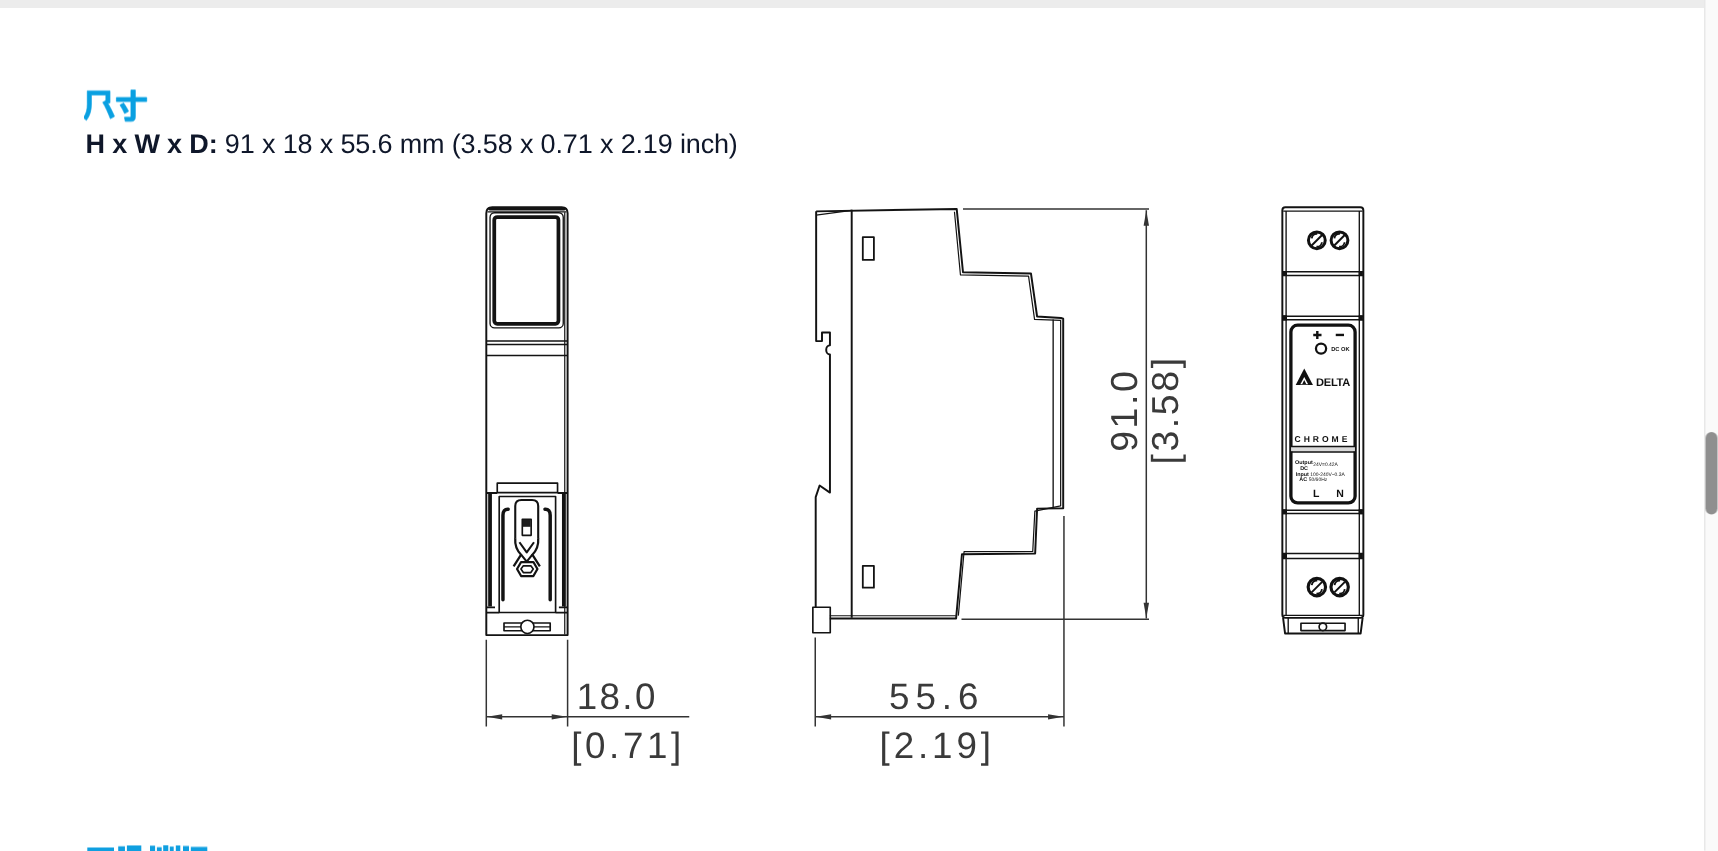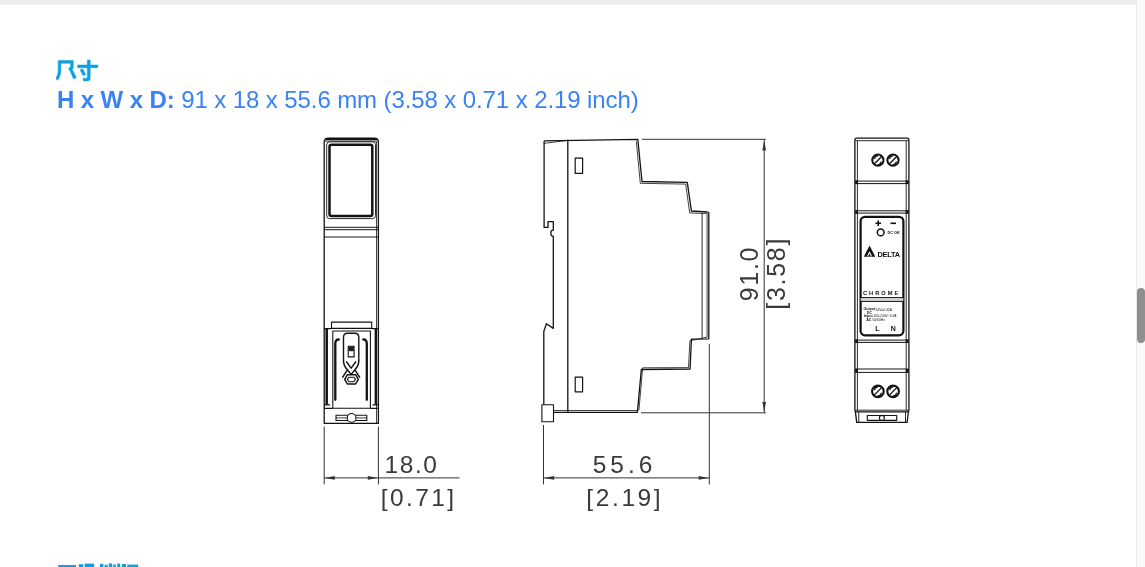--- a/index.html
+++ b/index.html
@@ -17,21 +17,21 @@
 
 <svg class="abs" style="left:56px;top:59px" width="46" height="24" viewBox="0 0 46 24">
 <g fill="#0aa0e1" stroke="#0aa0e1" stroke-width="0.5" stroke-linejoin="round">
 <path d="M2.2,1.6 H17.3 V9.6 H14.6 V4.3 H4.9 V10.8 C4.9,14.5 3.9,18.2 1.6,21.2 L-0.4,19.4 C1.7,16.8 2.2,13.8 2.2,10.5 Z"></path>
 <path d="M12.5,9.2 L14.8,8.0 C16.8,11.2 18.8,15.1 20.3,18.6 L17.6,20.1 C16.2,16.5 14.4,12.4 12.5,9.2 Z"></path>
 <path d="M21.6,6.0 H31.3 V1.0 H34.2 V6.0 H41.8 V8.7 H34.2 V19.0 C34.2,20.9 33.3,21.9 31.4,21.9 H27.5 L27.0,19.2 H30.3 C31.0,19.2 31.3,18.9 31.3,18.2 V8.7 H21.6 Z"></path>
 <path d="M24.0,11.0 L26.4,9.7 C27.6,11.4 28.8,13.4 29.7,15.2 L27.1,16.7 C26.2,14.7 25.1,12.7 24.0,11.0 Z"></path>
 </g>
 </svg>
 
-<div class="abs" style="left:57px;top:86px;font-size:24px;color:#3b82f6;letter-spacing:-0.1px"><b>H x W x D:</b> 91 x 18 x 55.6 mm (3.58 x 0.71 x 2.19 inch)</div>
+<div class="abs" style="left:57px;top:86px;font-size:18px;color:#0f172a;letter-spacing:-0.1px"><b>H x W x D:</b> 91 x 18 x 55.6 mm (3.58 x 0.71 x 2.19 inch)</div>
 
 <svg class="abs" style="left:0;top:0" width="1145" height="567" viewBox="0 0 1145 567">
 <g fill="none" stroke="#131313" stroke-width="1.3" stroke-linejoin="round" stroke-linecap="butt">
 
 <path d="M324.2,423.4 V142.2 Q324.2,138.2 328.2,138.2 H374.4 Q378.4,138.2 378.4,142.2 V423.4 Z"></path>
 
 <path d="M326.5,139.1 H376.1" stroke-width="2.3" stroke-linecap="round"></path>
 
 <path d="M325,141.2 H377.6" stroke-width="0.8"></path>
 

